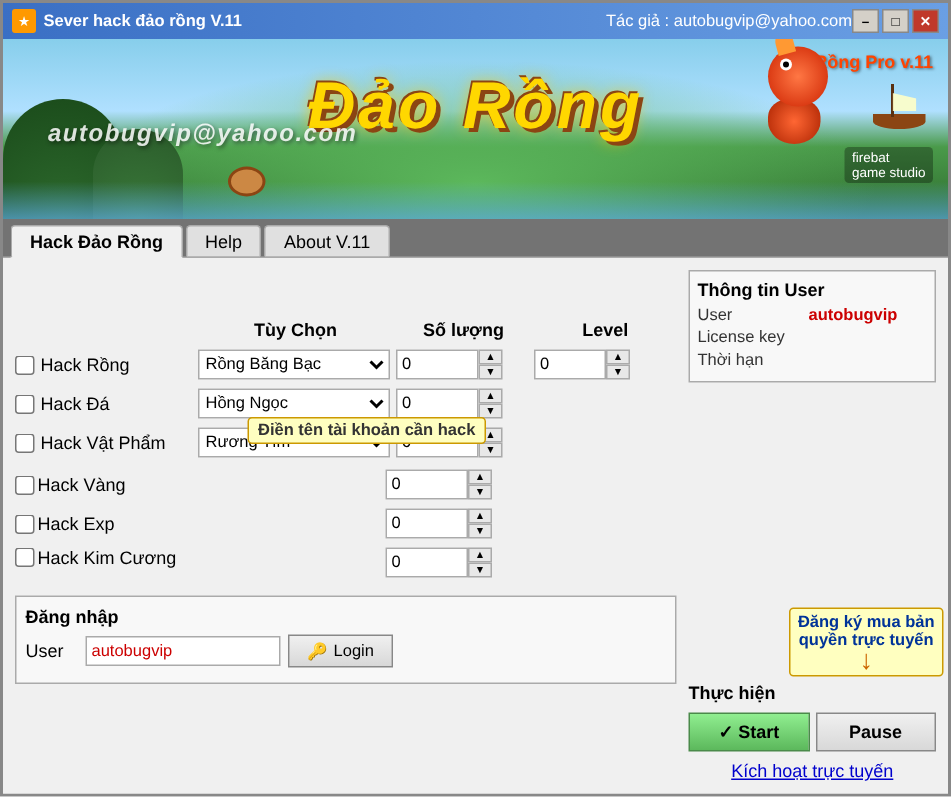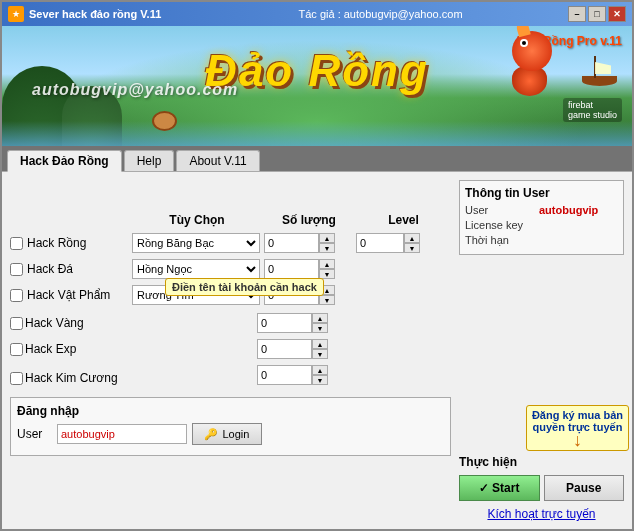--- a/index.html
+++ b/index.html
@@ -46,21 +46,21 @@
       color: white;
     }
     .title-bar-text {
       flex: 1;
       font-size: 11px;
       font-weight: bold;
     }
     .title-bar-author {
       font-size: 11px;
       flex: 1;
-      text-align: left;
+      text-align: right;
     }
     .title-bar-buttons {
       display: flex;
       gap: 2px;
     }
     .tb-btn {
       width: 18px;
       height: 16px;
       background: #d4d0c8;
       border: 1px solid #888;
@@ -522,21 +522,21 @@
         <span style="width:100px;font-size:12px;">Hack Exp</span>
         <div class="number-input-group" style="margin-left:130px;">
           <input type="text" class="number-input" value="0" style="">
           <div class="spin-buttons">
             <div class="spin-btn">▲</div>
             <div class="spin-btn">▼</div>
           </div>
         </div>
       </div>
 
-      <div style="display:flex;align-items:flex-end;gap:2px;margin-bottom:2px;">
+      <div style="display:flex;align-items:flex-start;gap:2px;margin-bottom:2px;">
         <input type="checkbox" class="hack-checkbox" style="">
         <span style="width:100px;font-size:12px;">Hack Kim Cương</span>
         <div class="number-input-group" style="margin-left:130px;">
           <input type="text" class="number-input" value="0" style="">
           <div class="spin-buttons">
             <div class="spin-btn">▲</div>
             <div class="spin-btn">▼</div>
           </div>
         </div>
       </div>

